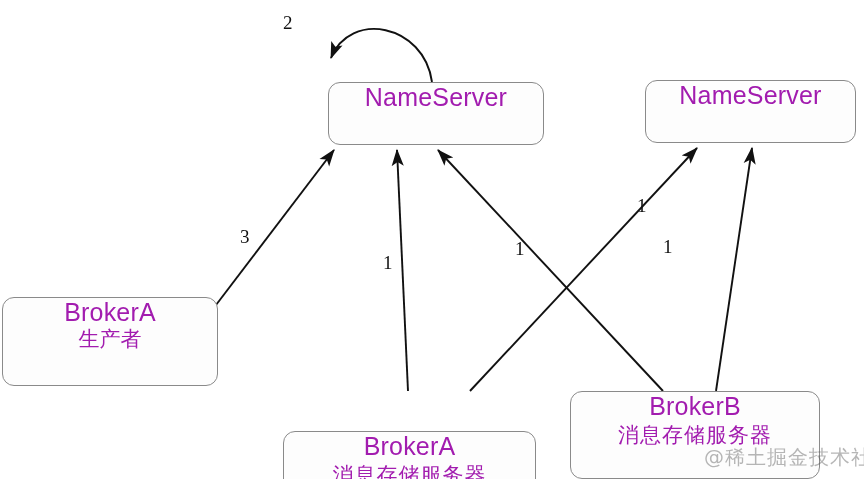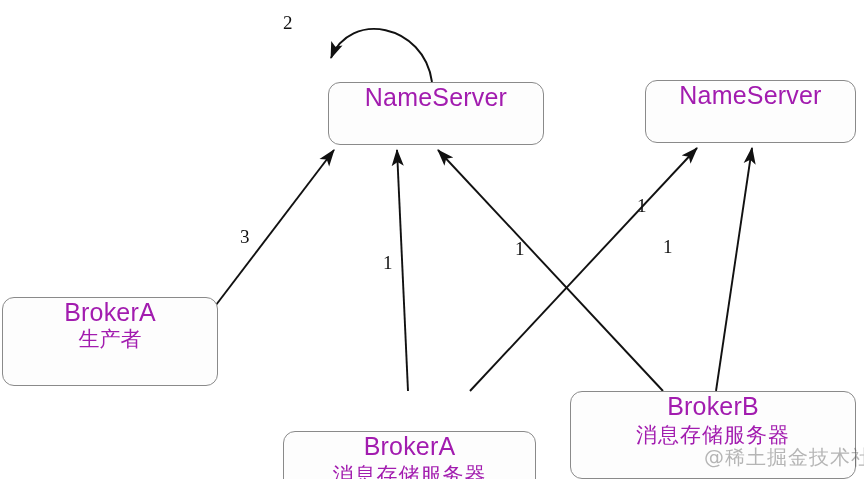--- a/index.html
+++ b/index.html
@@ -50,21 +50,21 @@
   .node.broker .title-cn {
     font-weight: 400;
     letter-spacing: 1px;
     position: relative;
     top: 2px;
   }
   #node-nameserver-left { left: 328px; top: 82px; width: 216px; height: 63px; }
   #node-nameserver-right { left: 645px; top: 80px; width: 211px; height: 63px; }
   #node-producer { left: 2px; top: 297px; width: 216px; height: 89px; }
   #node-broker-a { left: 283px; top: 391px; width: 253px; height: 88px; margin-top: 40px; }
-  #node-broker-b { left: 570px; top: 391px; width: 286px; height: 88px; }
+  #node-broker-b { left: 570px; top: 391px; width: 250px; height: 88px; }
 
   .edge-label {
     position: absolute;
     font-size: 19px;
     color: #111111;
     z-index: 3;
     font-family: "Liberation Serif", "DejaVu Serif", serif;
   }
   #label-2 { left: 283px; top: 12px; }
   #label-3 { left: 240px; top: 226px; }

